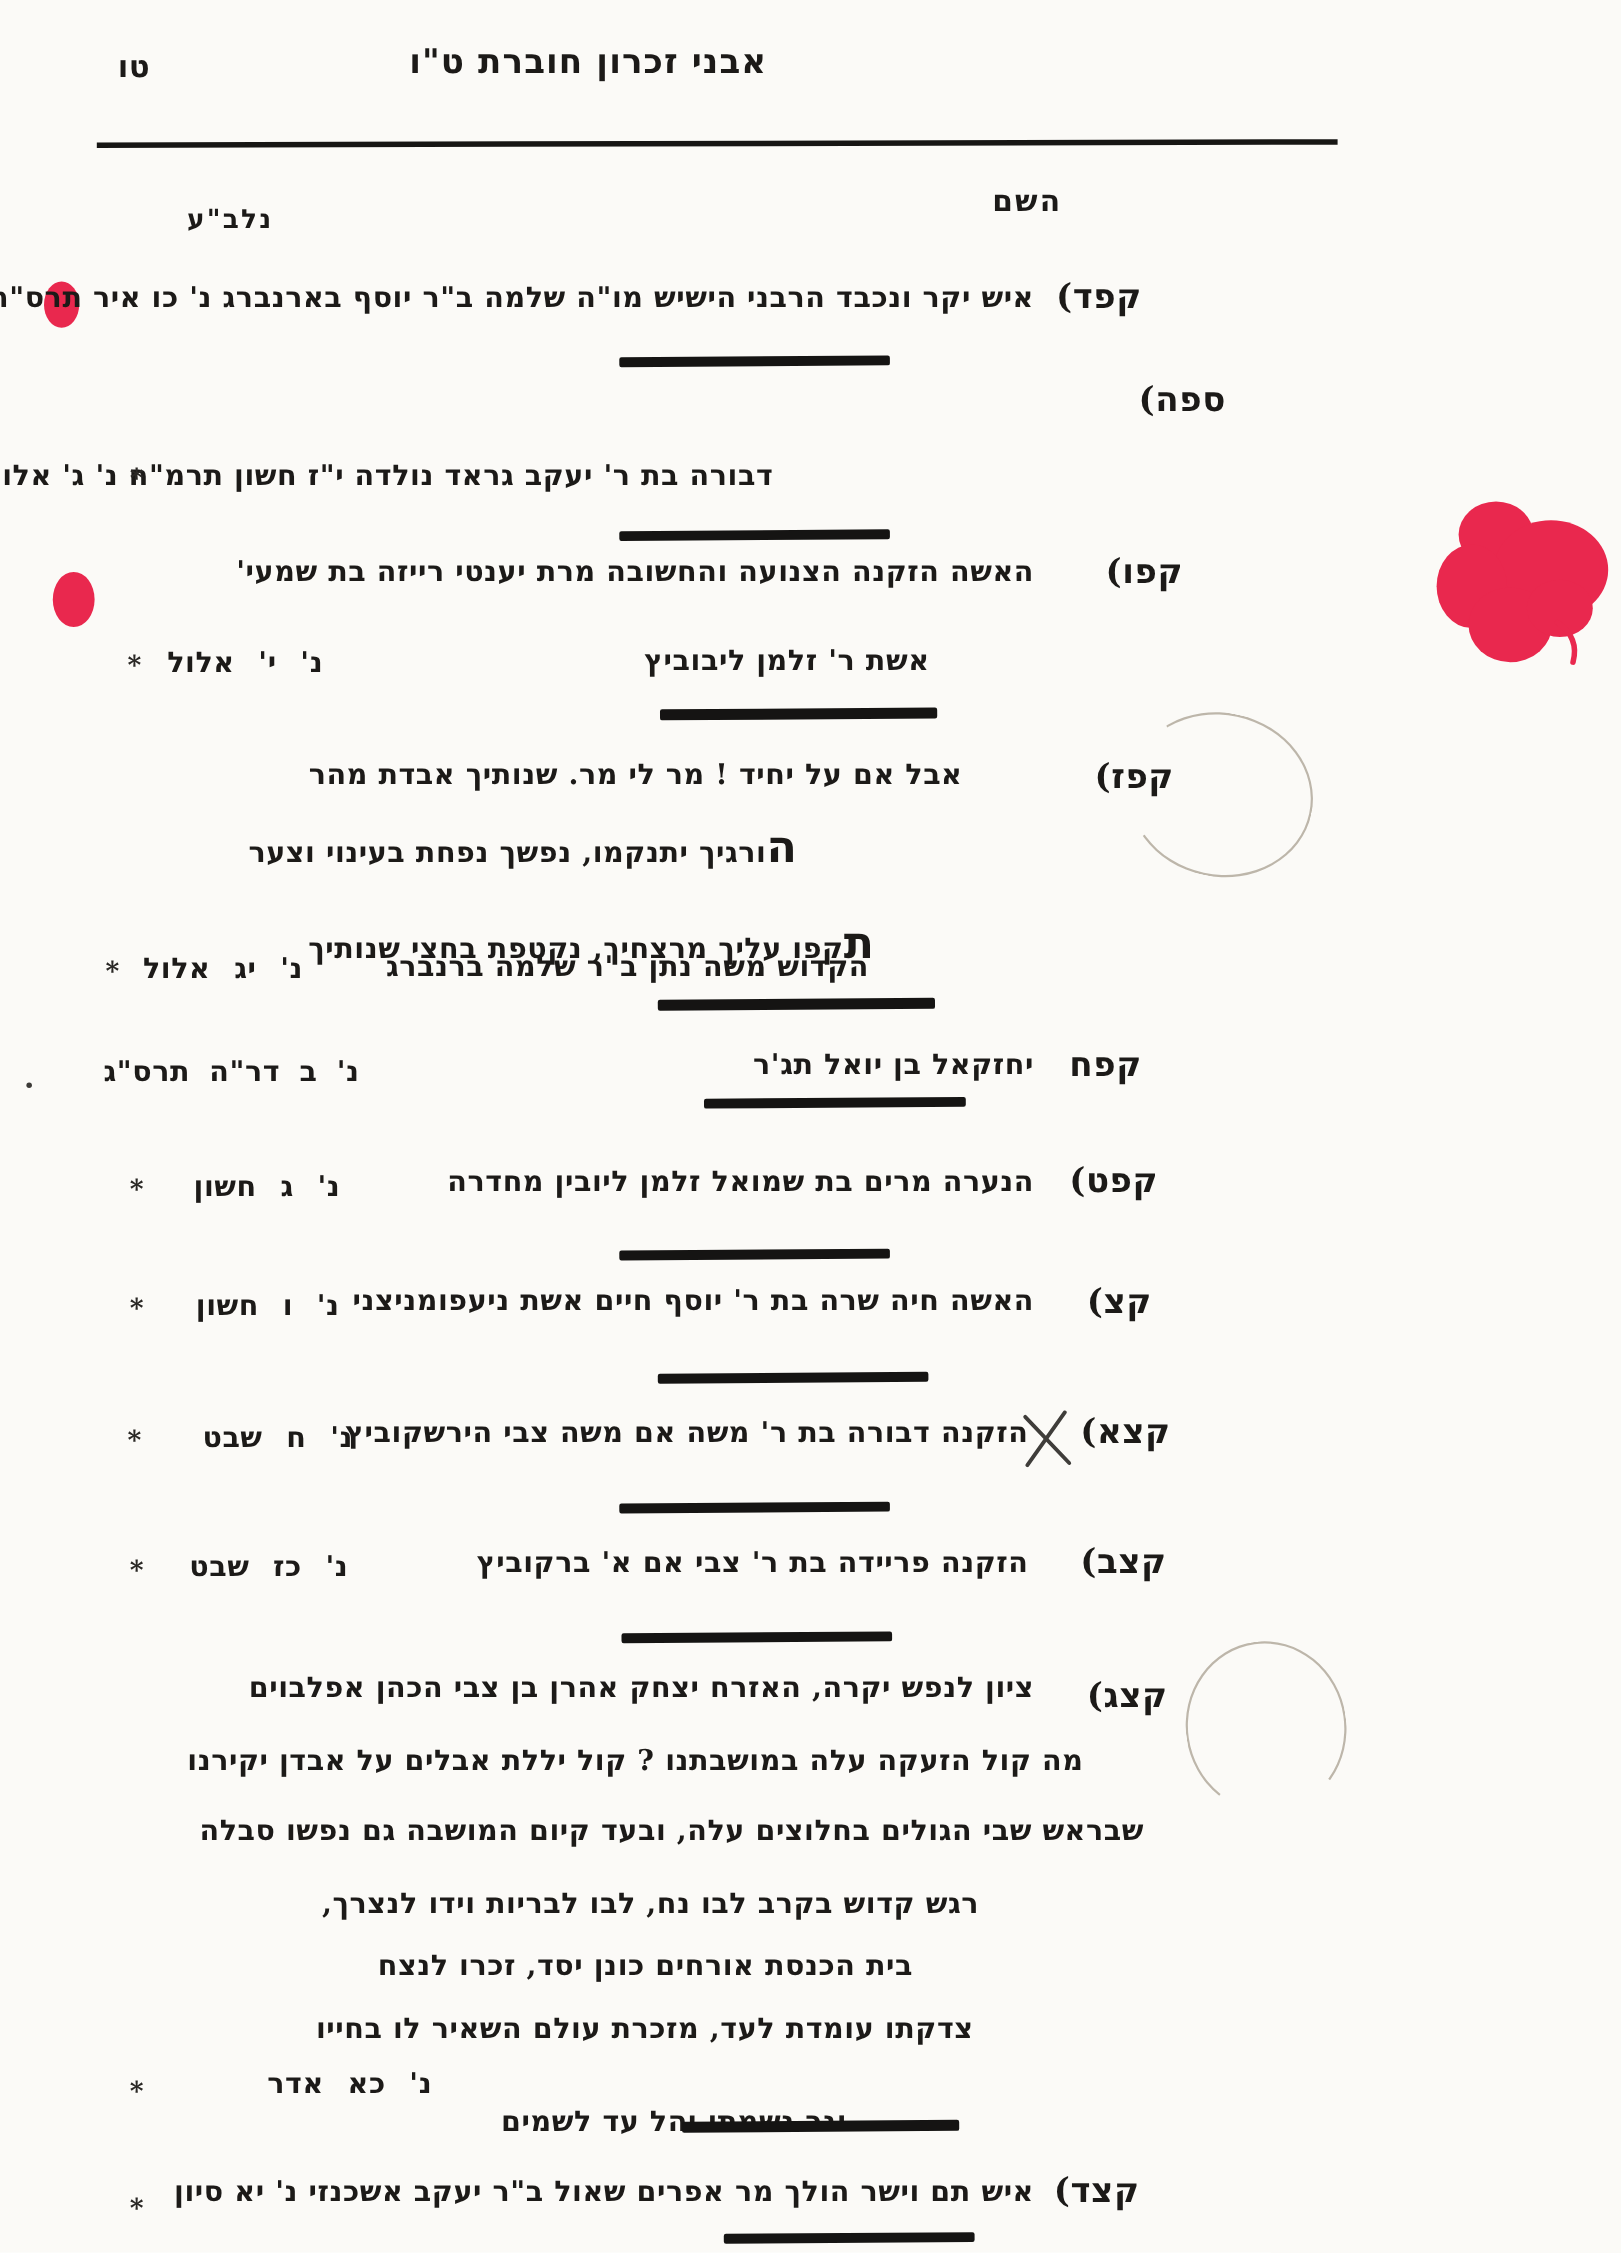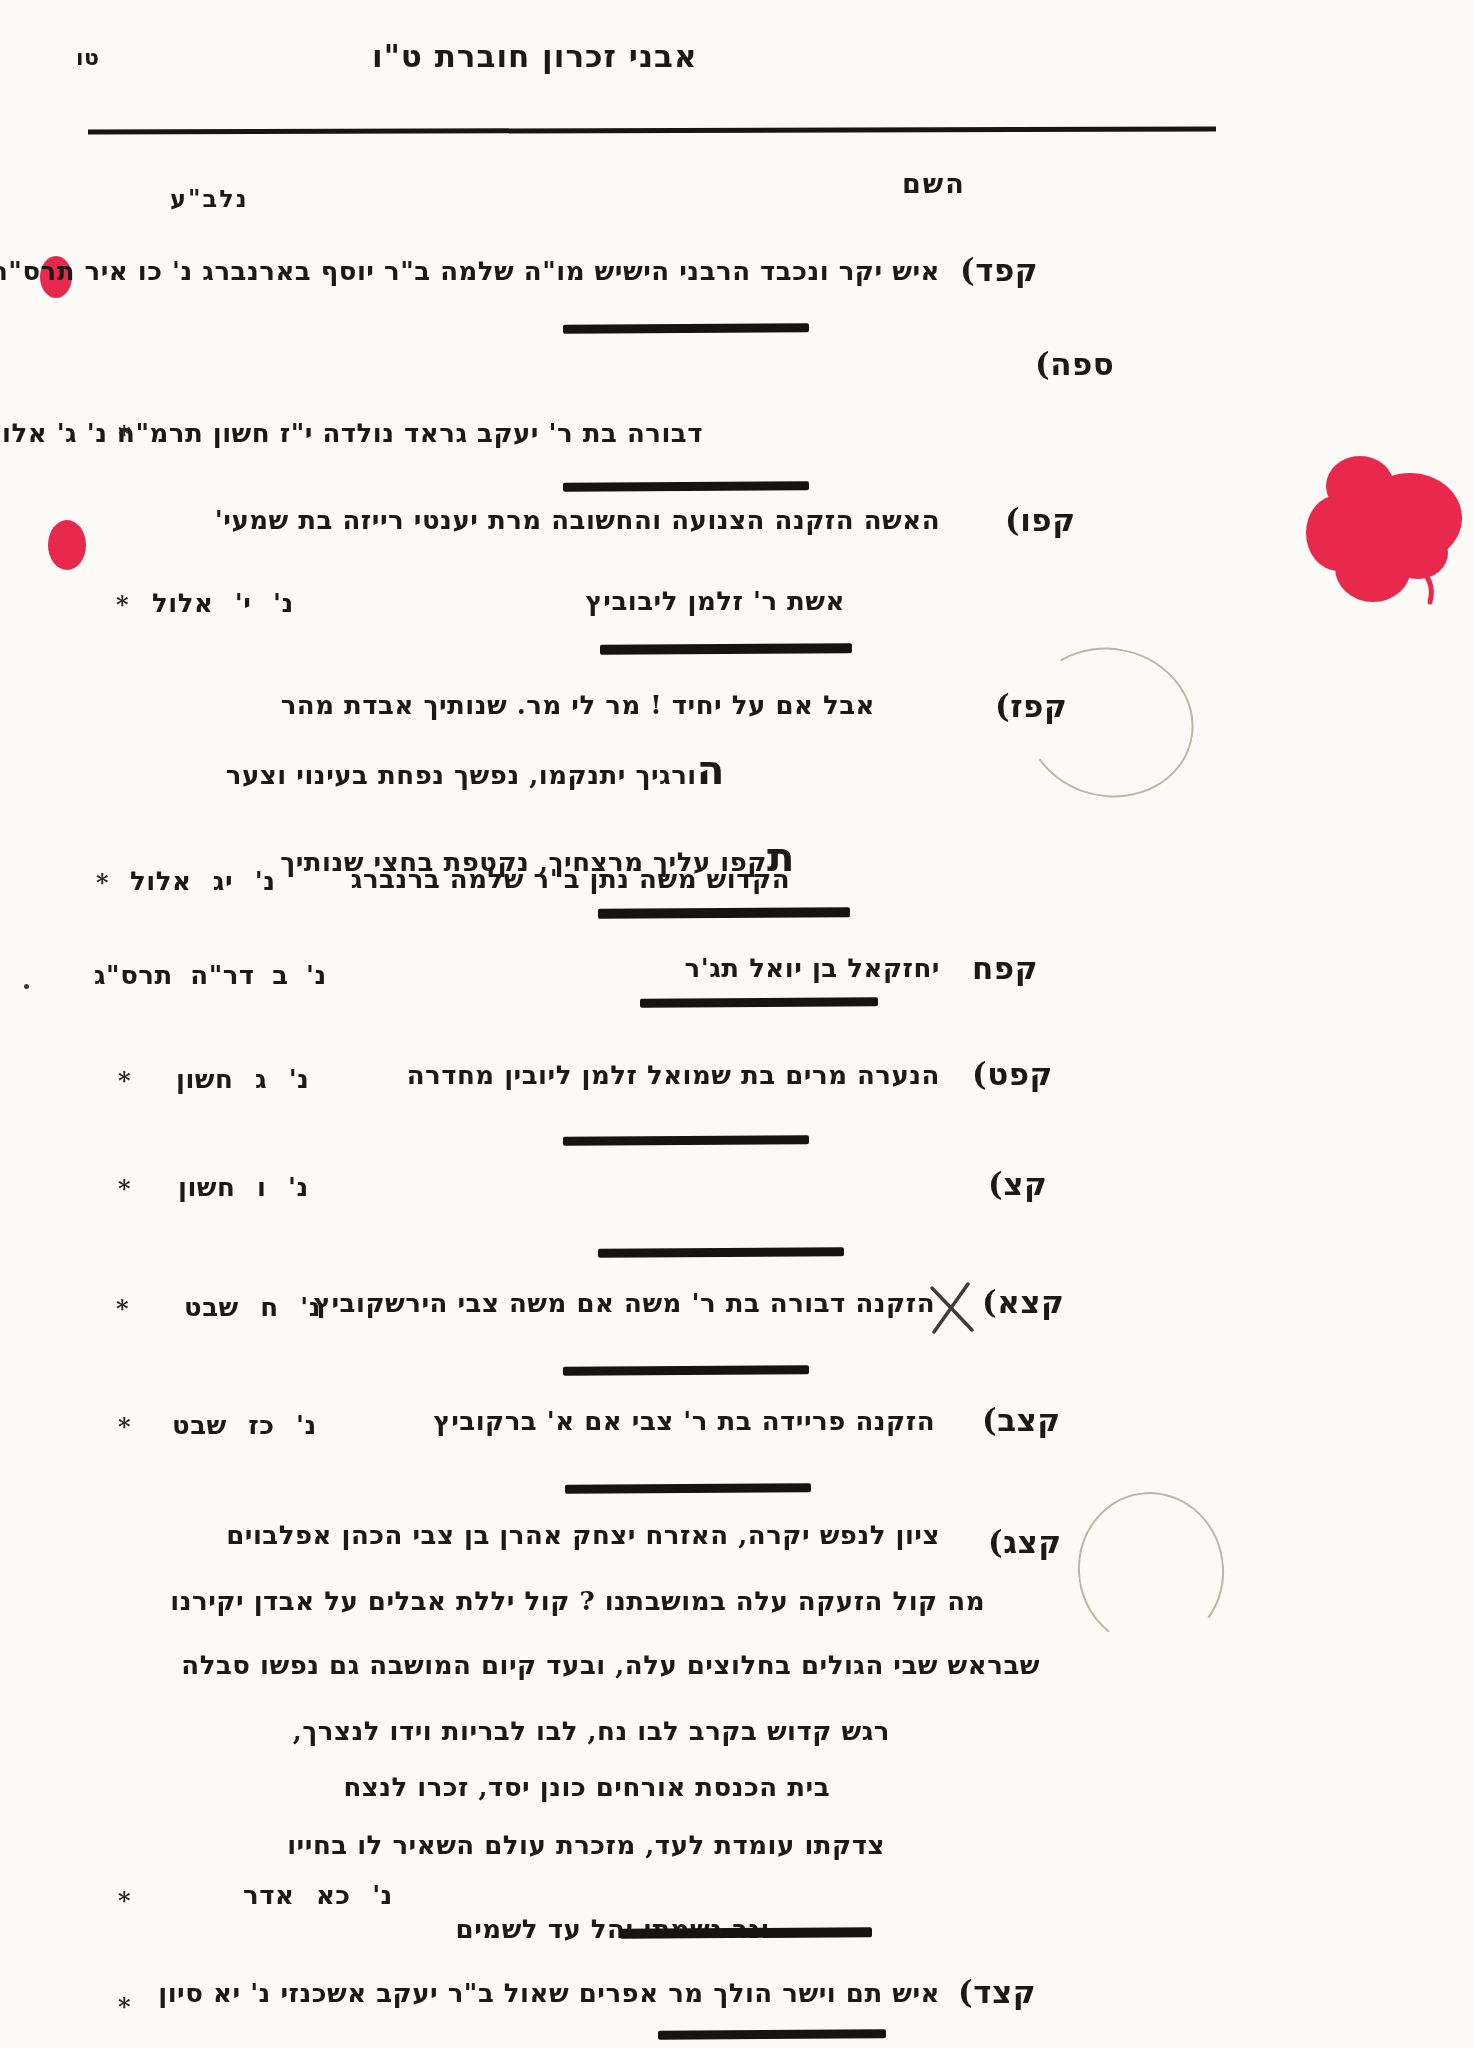--- a/index.html
+++ b/index.html
@@ -13,21 +13,21 @@
   }
   .t{
     position:absolute;
     white-space:nowrap;
     font-weight:bold;
     color:#1c1a18;
     direction:rtl;
     letter-spacing:0.5px;
   }
   .title{font-size:31px;letter-spacing:1px;}
-  .pagenum{font-size:22px;}
+  .pagenum{font-size:28px;margin-left:31px;}
   .colhead{font-size:27px;letter-spacing:2px;}
   .label{font-size:31px;}
   .line{font-size:26px;}
   .date{font-size:26px;word-spacing:12px;}
   .star{font-size:24px;color:#2a2825;}
   .sep{position:absolute;background:#151413;transform:rotate(-0.4deg);border-radius:2px;}
   .hrule{position:absolute;background:#171614;transform:rotate(-0.15deg);}
   .firstbig::first-letter{font-size:1.55em;line-height:0.8;}
   .reddot{position:absolute;border-radius:50%;}
   .pencil{
@@ -93,20 +93,21 @@
   <div class="speck" style="left:24px;top:984px;width:5px;height:5px;"></div>
   <div class="sep" style="left:640px;top:998px;width:238px;height:9px;"></div>
 
   <div class="t label" style="left:972px;top:1056px;">קפט)</div>
   <div class="t line" style="right:534px;top:1060px;">הנערה מרים בת שמואל זלמן ליובין מחדרה</div>
   <div class="t date" style="left:176px;top:1064px;">נ' ג חשון</div>
   <div class="t star" style="left:118px;top:1066px;">*</div>
   <div class="sep" style="left:563px;top:1136px;width:246px;height:9px;"></div>
 
   <div class="t label" style="left:988px;top:1166px;">קצ)</div>
+  <div class="t line" style="right:534px;top:1168px;">האשה חיה שרה בת ר' יוסף חיים אשת ניעפומניצני</div>
   <div class="t date" style="left:178px;top:1172px;">נ' ו חשון</div>
   <div class="t star" style="left:118px;top:1174px;">*</div>
   <div class="sep" style="left:598px;top:1248px;width:246px;height:9px;"></div>
 
   <svg class="xmark" style="left:928px;top:1282px;" width="48" height="52" viewBox="0 0 48 52">
     <line x1="4" y1="6" x2="44" y2="48" stroke="#3f3d3a" stroke-width="3.5" stroke-linecap="round"></line>
     <line x1="40" y1="2" x2="6" y2="50" stroke="#3f3d3a" stroke-width="3.5" stroke-linecap="round"></line>
   </svg>
   <div class="t label" style="left:982px;top:1284px;">קצא)</div>
   <div class="t line" style="right:539px;top:1288px;">הזקנה דבורה בת ר' משה אם משה צבי הירשקוביץ</div>

